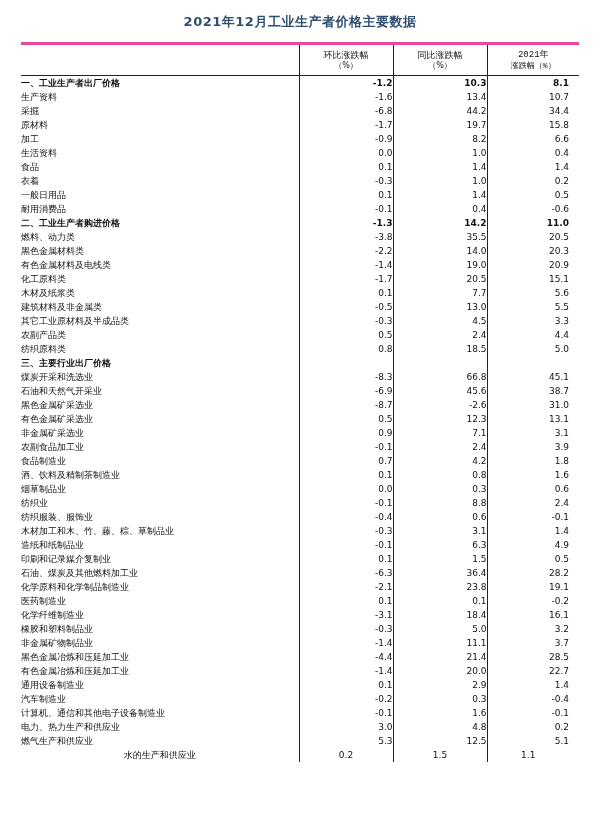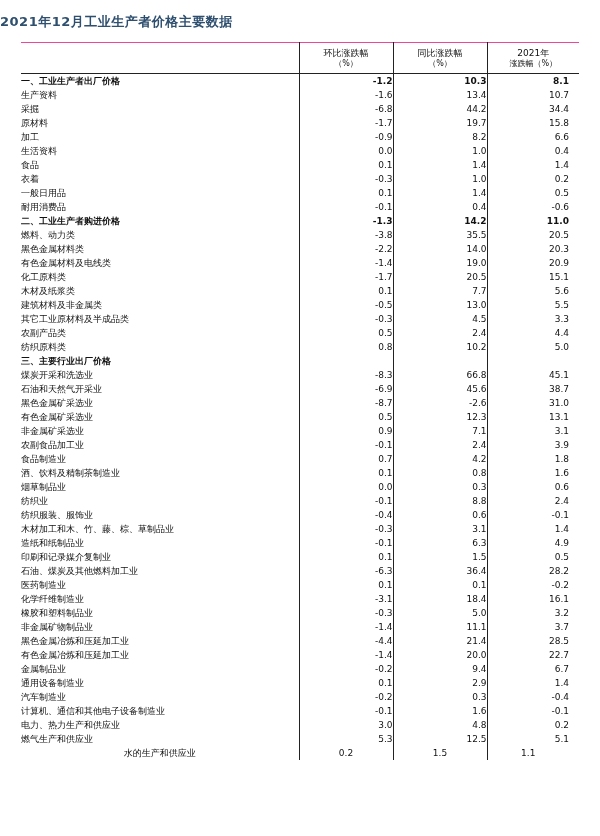--- a/index.html
+++ b/index.html
@@ -15,21 +15,21 @@
     overflow: hidden;
   }
   .page {
     width: 600px;
     height: 836px;
     position: relative;
     box-sizing: border-box;
     padding: 0;
   }
   .title {
-    text-align: left;
+    text-align: center;
     font-size: 13px;
     font-weight: bold;
     color: #2f4f6f;
     letter-spacing: 0.5px;
     padding-top: 13px;
     padding-bottom: 11px;
   }
   table.data {
     border-collapse: collapse;
     width: 558px;
@@ -41,35 +41,36 @@
   table.data col.c-v2 { width: 94px; }
   table.data col.c-v3 { width: 92px; }
 
   table.data th, table.data td {
     font-size: 9px;
     line-height: 1.0;
     padding: 0;
     vertical-align: middle;
   }
   thead th {
-    border-top: 1px solid #ec4899;
+    border-top: 3px solid #ec4899;
     border-bottom: 1px solid #222;
     height: 30px;
     font-weight: normal;
     text-align: center;
     color: #111;
   }
   thead th.hname {
     border-right: 1px solid #222;
   }
   thead th.hv {
     border-right: 1px solid #222;
   }
   thead th.hv:last-child {
     border-right: none;
+    font-family: Liberation Mono, monospace;
   }
   thead .hline1 { display: block; font-size: 9px; }
   thead .hline2 { display: block; font-size: 8px; margin-top: 2px; }
 
   tbody td {
     height: 14px;
   }
   td.name {
     text-align: left;
     border-right: 1px solid #222;
@@ -238,21 +239,21 @@
         </tr>
         <tr>
           <td class="name ind1">农副产品类</td>
           <td class="val">0.5</td>
           <td class="val">2.4</td>
           <td class="val">4.4</td>
         </tr>
         <tr>
           <td class="name ind1">纺织原料类</td>
           <td class="val">0.8</td>
-          <td class="val">10.2</td>
+          <td class="val">18.5</td>
           <td class="val">5.0</td>
         </tr>
         <tr>
           <td class="name ind0 bold">三、主要行业出厂价格</td>
           <td class="val bold"></td>
           <td class="val bold"></td>
           <td class="val bold"></td>
         </tr>
         <tr>
           <td class="name ind1">煤炭开采和洗选业</td>
@@ -338,20 +339,26 @@
           <td class="val">1.5</td>
           <td class="val">0.5</td>
         </tr>
         <tr>
           <td class="name ind1">石油、煤炭及其他燃料加工业</td>
           <td class="val">-6.3</td>
           <td class="val">36.4</td>
           <td class="val">28.2</td>
         </tr>
         <tr>
+          <td class="name ind1">化学原料和化学制品制造业</td>
+          <td class="val">-2.1</td>
+          <td class="val">23.8</td>
+          <td class="val">19.1</td>
+        </tr>
+        <tr>
           <td class="name ind1">医药制造业</td>
           <td class="val">0.1</td>
           <td class="val">0.1</td>
           <td class="val">-0.2</td>
         </tr>
         <tr>
           <td class="name ind1">化学纤维制造业</td>
           <td class="val">-3.1</td>
           <td class="val">18.4</td>
           <td class="val">16.1</td>
@@ -374,26 +381,20 @@
           <td class="val">21.4</td>
           <td class="val">28.5</td>
         </tr>
         <tr>
           <td class="name ind1">有色金属冶炼和压延加工业</td>
           <td class="val">-1.4</td>
           <td class="val">20.0</td>
           <td class="val">22.7</td>
         </tr>
         <tr>
-          <td class="name ind1">金属制品业</td>
-          <td class="val">-0.2</td>
-          <td class="val">9.4</td>
-          <td class="val">6.7</td>
-        </tr>
-        <tr>
           <td class="name ind1">通用设备制造业</td>
           <td class="val">0.1</td>
           <td class="val">2.9</td>
           <td class="val">1.4</td>
         </tr>
         <tr>
           <td class="name ind1">汽车制造业</td>
           <td class="val">-0.2</td>
           <td class="val">0.3</td>
           <td class="val">-0.4</td>

